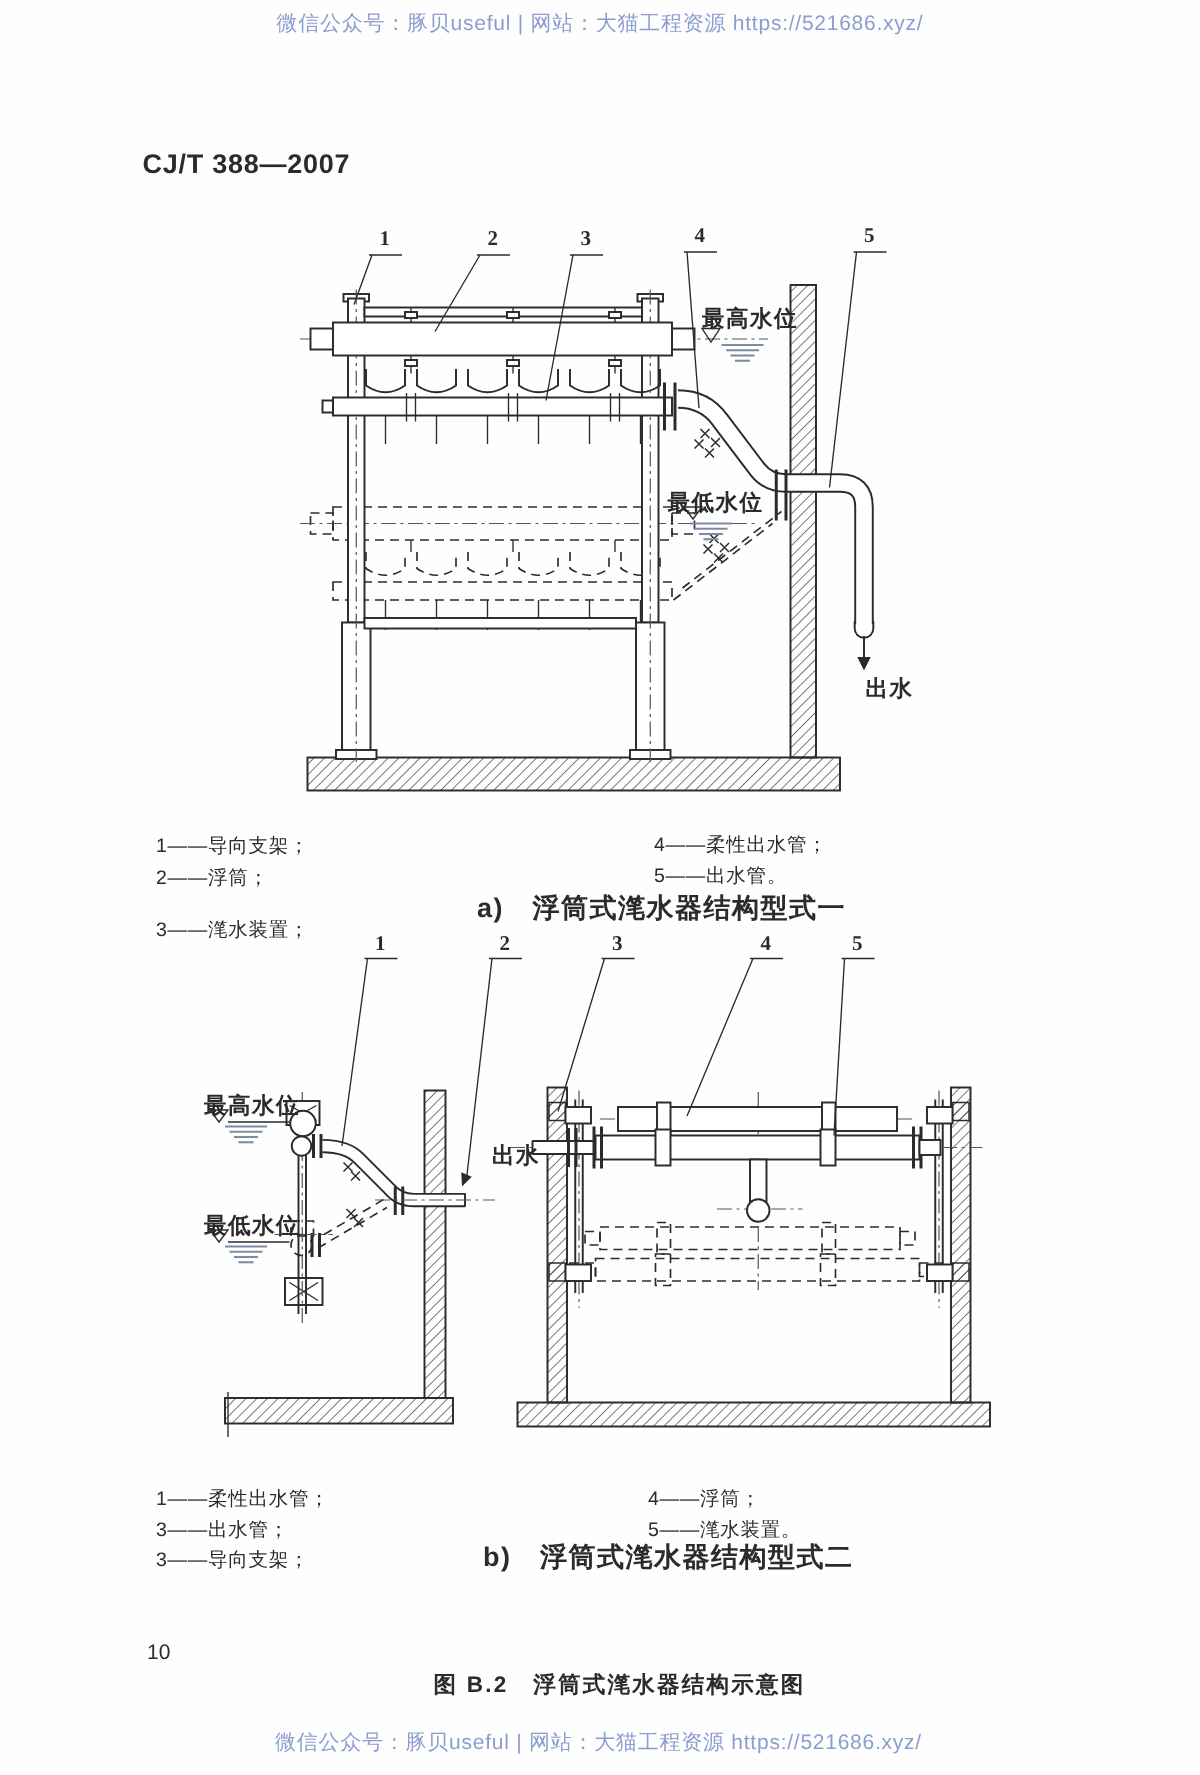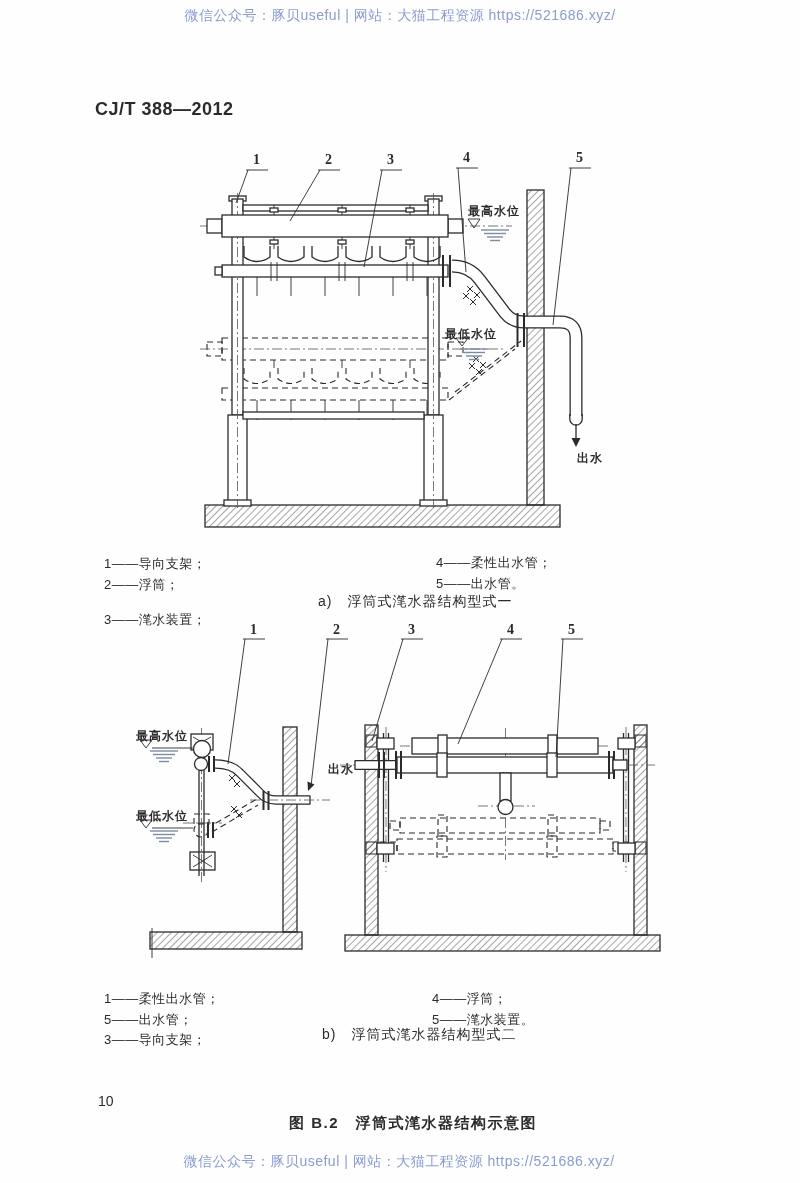--- a/index.html
+++ b/index.html
@@ -10,23 +10,23 @@
   }
   html,body{margin:0;padding:0;}
   body{
     width:800px;height:1183px;position:relative;background:var(--paper);
     font-family:"Liberation Sans", sans-serif;color:var(--ink);overflow:hidden;
   }
   .abs{position:absolute;white-space:nowrap;}
   .watermark{font-size:14px;color:var(--watermark);letter-spacing:.5px;}
   .std-code{font-size:18px;font-weight:bold;letter-spacing:.5px;}
   .callout{font-family:"Liberation Serif", serif;font-size:14px;font-weight:bold;}
-  .dlabel{font-size:12px;font-weight:bold;letter-spacing:1px;}
+  .dlabel{font-size:15px;font-weight:bold;letter-spacing:1px;}
   .legend{font-size:13px;letter-spacing:.5px;margin-top:20px;}
-  .subcap{font-size:14px;font-weight:normal;letter-spacing:1px;}
+  .subcap{font-size:18px;font-weight:bold;letter-spacing:1px;}
   .figcap{font-size:15px;font-weight:bold;letter-spacing:1.5px;}
   .pagenum{font-size:14px;}
   svg{position:absolute;left:0;top:0;}
   .solid{fill:none;stroke:var(--ink);stroke-width:1.3;}
   .thin{fill:none;stroke:var(--ink);stroke-width:0.9;}
   .wfill{fill:#fff;stroke:var(--ink);stroke-width:1.3;}
   .dash{fill:none;stroke:var(--ink);stroke-width:1.1;stroke-dasharray:6 4;}
   .cline{fill:none;stroke:#555;stroke-width:0.8;stroke-dasharray:10 3 2 3;}
   .flange{fill:none;stroke:var(--ink);stroke-width:2;}
   .pipeO{fill:none;stroke:var(--ink);stroke-linejoin:round;}
@@ -300,21 +300,21 @@
       <polygon points="307.5,781.5 314.5,784.5 308,791" fill="#2b2b2b" stroke="none"></polygon>
       <path d="M401,639 H423 M403,639 L372,741"></path>
       <path d="M500,639 H522 M502,639 L458,744"></path>
       <path d="M561,639 H583 M563,639 L556,757"></path>
     </g>
   </g>
 </svg>
 
 <div class="abs watermark" style="left:400px;top:7px;transform:translateX(-50%);">微信公众号：豚贝useful | 网站：大猫工程资源 https://521686.xyz/</div>
 
-<div class="abs std-code" style="left:95px;top:99px;">CJ/T 388—2012</div>
+<div class="abs std-code" style="left:95px;top:99px;">CJ/T 388—2007</div>
 
 <div class="abs callout" style="left:253px;top:152px;">1</div>
 <div class="abs callout" style="left:325px;top:152px;">2</div>
 <div class="abs callout" style="left:387px;top:152px;">3</div>
 <div class="abs callout" style="left:463px;top:150px;">4</div>
 <div class="abs callout" style="left:576px;top:150px;">5</div>
 
 <div class="abs dlabel" style="left:468px;top:203px;">最高水位</div>
 <div class="abs dlabel" style="left:445px;top:326px;">最低水位</div>
 <div class="abs dlabel" style="left:577px;top:450px;">出水</div>
@@ -330,21 +330,21 @@
 <div class="abs callout" style="left:333px;top:622px;">2</div>
 <div class="abs callout" style="left:408px;top:622px;">3</div>
 <div class="abs callout" style="left:507px;top:622px;">4</div>
 <div class="abs callout" style="left:568px;top:622px;">5</div>
 
 <div class="abs dlabel" style="left:136px;top:728px;">最高水位</div>
 <div class="abs dlabel" style="left:136px;top:808px;">最低水位</div>
 <div class="abs dlabel" style="left:328px;top:761px;">出水</div>
 
 <div class="abs legend" style="left:104px;top:970px;">1——柔性出水管；</div>
-<div class="abs legend" style="left:104px;top:991px;">5——出水管；</div>
+<div class="abs legend" style="left:104px;top:991px;">3——出水管；</div>
 <div class="abs legend" style="left:104px;top:1011px;">3——导向支架；</div>
 <div class="abs legend" style="left:432px;top:970px;">4——浮筒；</div>
 <div class="abs legend" style="left:432px;top:991px;">5——滗水装置。</div>
 <div class="abs subcap" style="left:322px;top:1026px;text-align:right;">b)　浮筒式滗水器结构型式二</div>
 
 <div class="abs figcap" style="left:289px;top:1114px;">图 B.2　浮筒式滗水器结构示意图</div>
 <div class="abs pagenum" style="left:98px;top:1093px;">10</div>
 <div class="abs watermark" style="left:399px;top:1153px;transform:translateX(-50%);">微信公众号：豚贝useful | 网站：大猫工程资源 https://521686.xyz/</div>
 
 </body></html>

